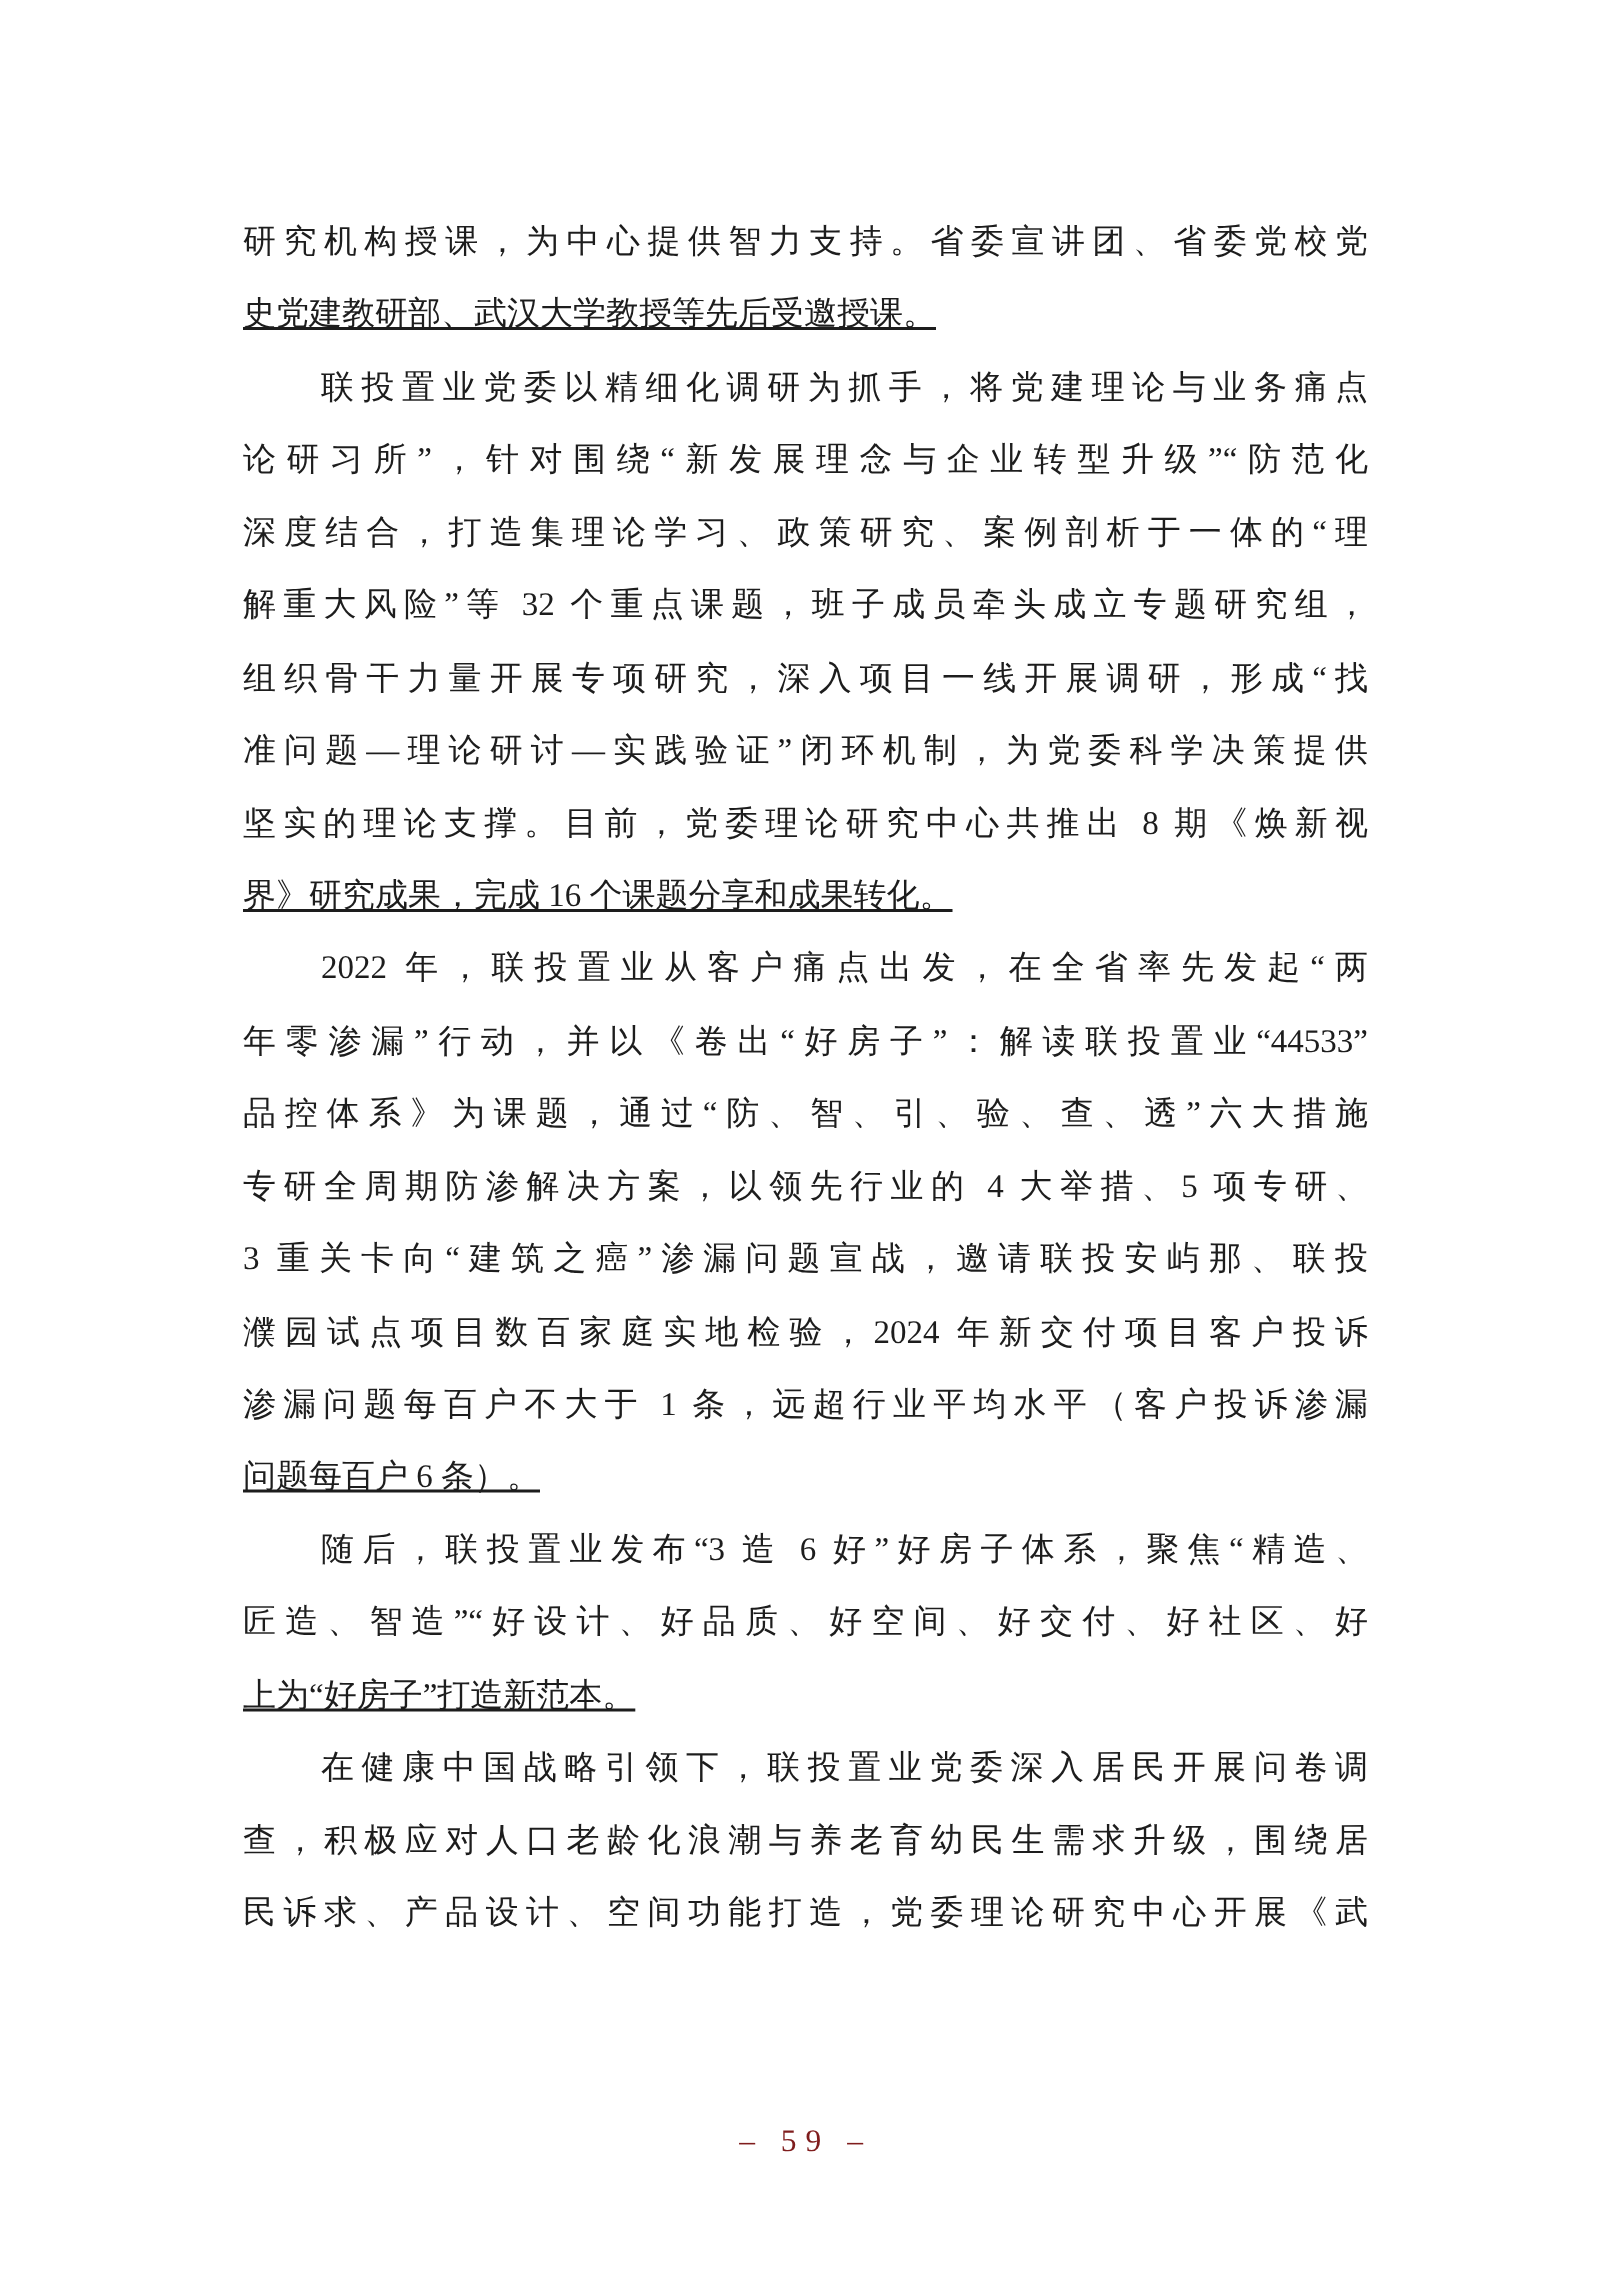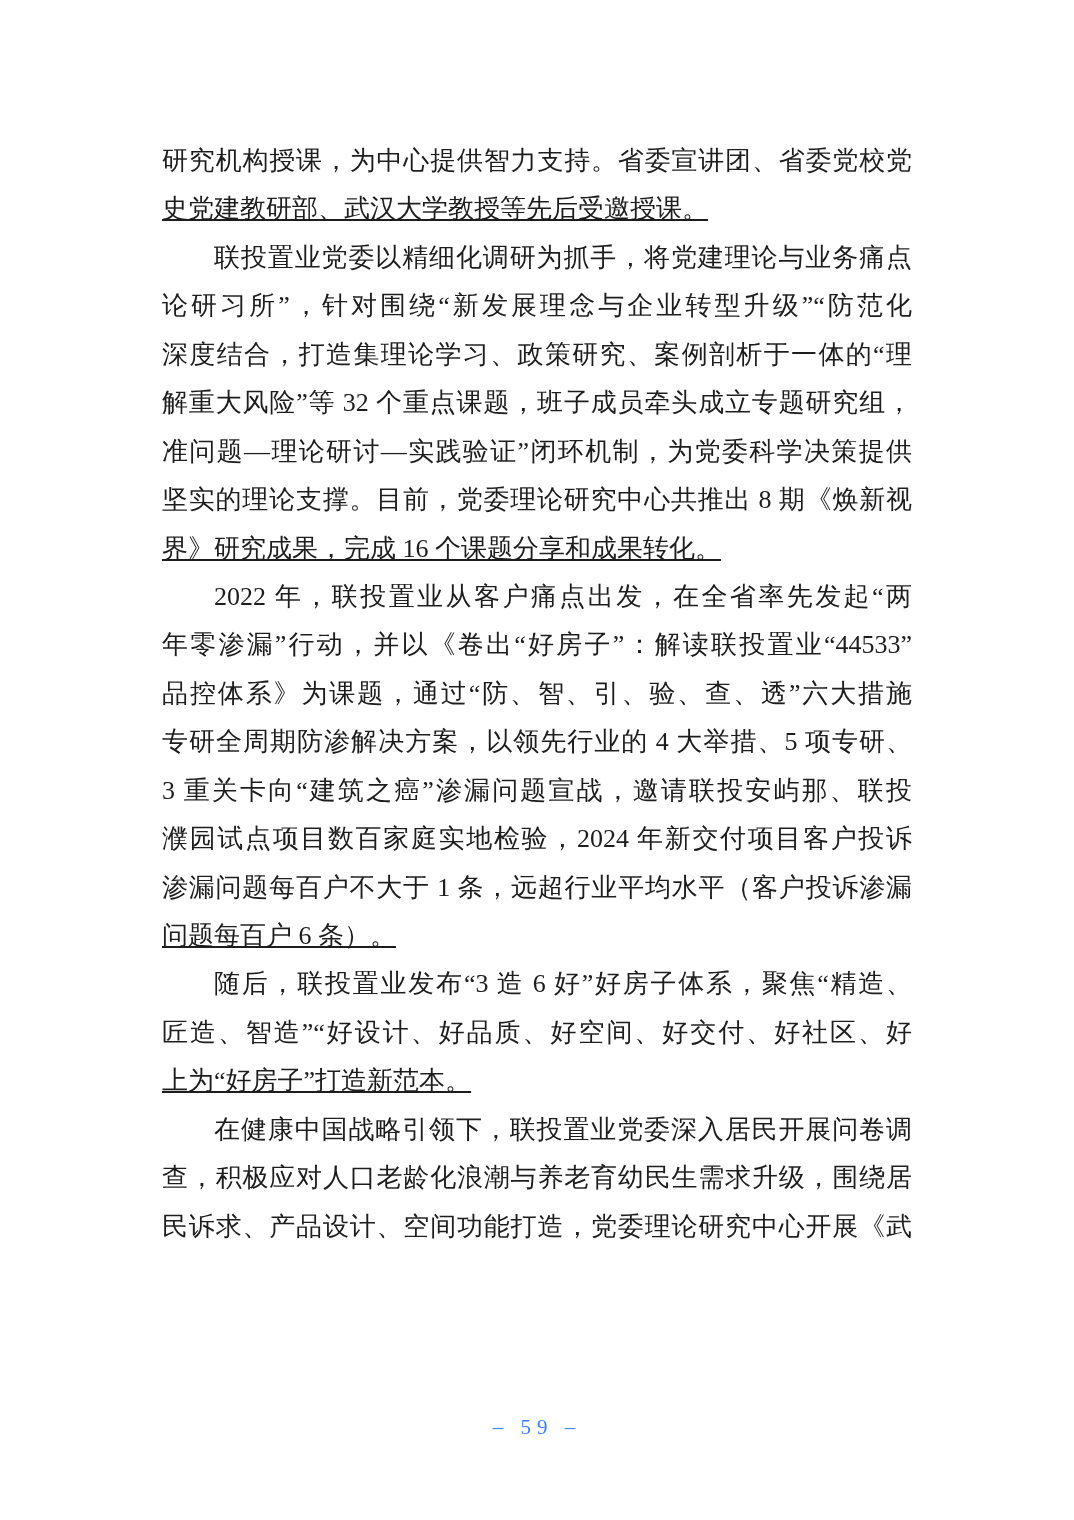--- a/index.html
+++ b/index.html
@@ -22,21 +22,21 @@
   }
   .text-block {
     position: absolute;
     left: 162px;
     top: 137px;
     width: 750px;
   }
   .line {
     height: 48.45px;
     line-height: 48.45px;
-    font-size: 26px;
+    font-size: 22px;
     white-space: nowrap;
     text-align: justify;
     text-align-last: justify;
     
     white-space: normal;
     overflow: hidden;
   }
   .line.para-end {
     text-align: left;
     text-align-last: left;
@@ -47,34 +47,35 @@
   }
   .page-number {
     position: absolute;
     top: 1414px;
     left: 0;
     width: 100%;
     text-align: center;
     font-size: 21px;
     line-height: 26px;
     letter-spacing: 6px;
-    color: #3b82f6;
+    color: #7f1d1d;
   }
 </style>
 </head>
 <body>
 
 <div class="page">
   <div class="text-block">
       <div class="line">研究机构授课，为中心提供智力支持。省委宣讲团、省委党校党</div>
       <div class="line para-end">史党建教研部、武汉大学教授等先后受邀授课。</div>
       <div class="line indent">联投置业党委以精细化调研为抓手，将党建理论与业务痛点</div>
       <div class="line">论研习所”，针对围绕“新发展理念与企业转型升级”“防范化</div>
       <div class="line">深度结合，打造集理论学习、政策研究、案例剖析于一体的“理</div>
       <div class="line">解重大风险”等 32 个重点课题，班子成员牵头成立专题研究组，</div>
+      <div class="line">组织骨干力量开展专项研究，深入项目一线开展调研，形成“找</div>
       <div class="line">准问题—理论研讨—实践验证”闭环机制，为党委科学决策提供</div>
       <div class="line">坚实的理论支撑。目前，党委理论研究中心共推出 8 期《焕新视</div>
       <div class="line para-end">界》研究成果，完成 16 个课题分享和成果转化。</div>
       <div class="line indent">2022 年，联投置业从客户痛点出发，在全省率先发起“两</div>
       <div class="line">年零渗漏”行动，并以《卷出“好房子”：解读联投置业“44533”</div>
       <div class="line">品控体系》为课题，通过“防、智、引、验、查、透”六大措施</div>
       <div class="line">专研全周期防渗解决方案，以领先行业的 4 大举措、5 项专研、</div>
       <div class="line">3 重关卡向“建筑之癌”渗漏问题宣战，邀请联投安屿那、联投</div>
       <div class="line">濮园试点项目数百家庭实地检验，2024 年新交付项目客户投诉</div>
       <div class="line">渗漏问题每百户不大于 1 条，远超行业平均水平（客户投诉渗漏</div>

